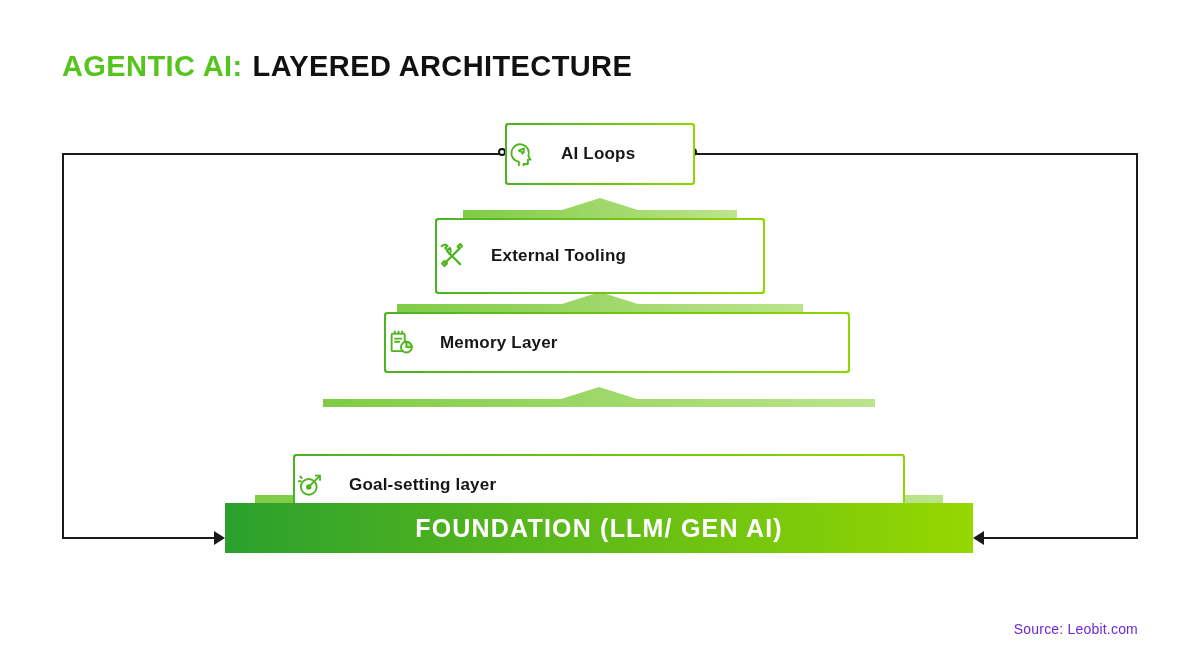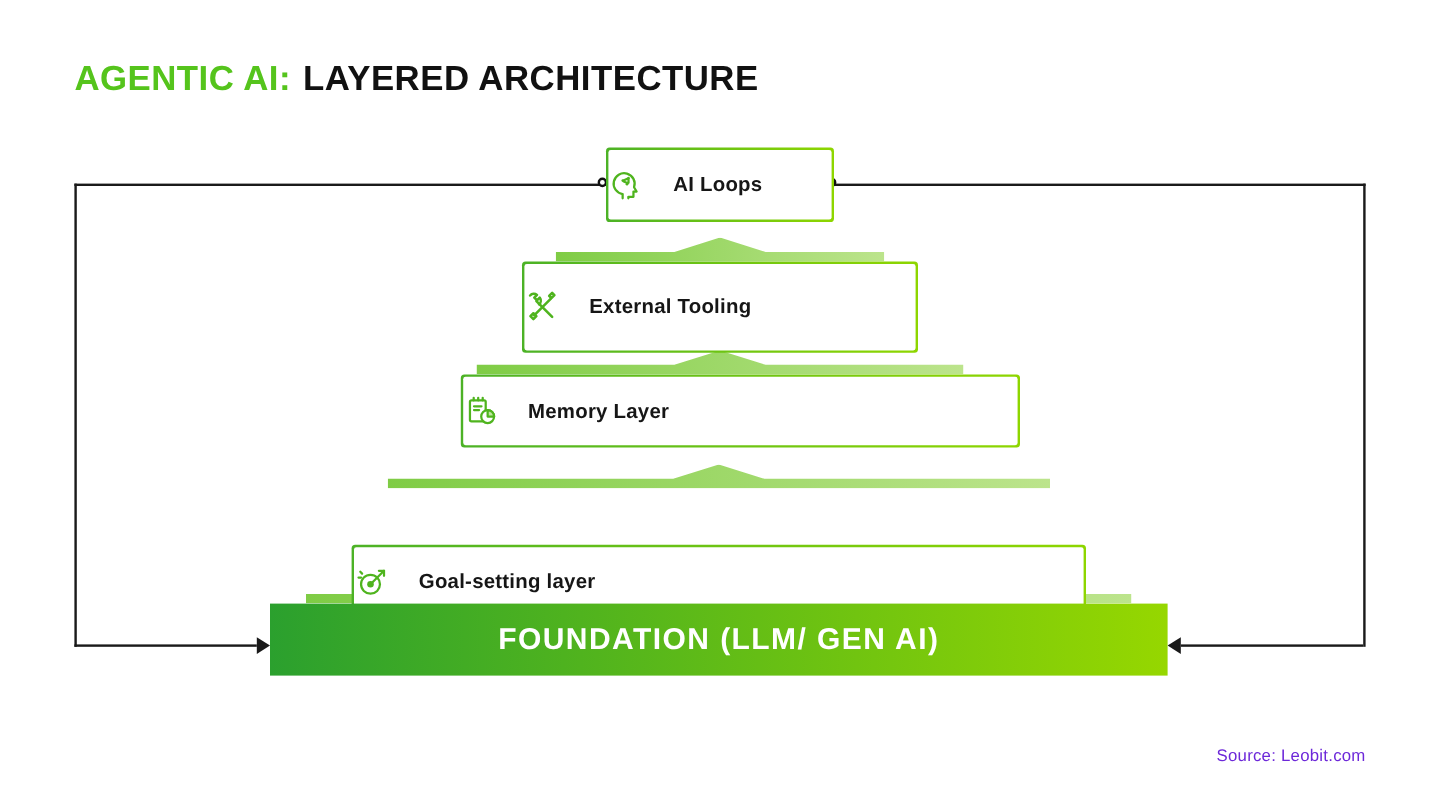--- a/index.html
+++ b/index.html
@@ -14,21 +14,21 @@
   .layer { position:absolute; background:linear-gradient(90deg,#4cb226,#8ed600); padding:2px; border-radius:3px; }
   .layer-inner { width:100%; height:100%; background:#ffffff; border-radius:2px; display:flex; align-items:center; justify-content:flex-start; gap:24px; }
   .layer-label { font-size:17px; font-weight:700; color:#161616; letter-spacing:0.2px; }
 
   .layer1 { left:505px; top:123px; width:190px; height:62px; }
   .layer2 { left:435px; top:218px; width:330px; height:76px; }
   .layer3 { left:384px; top:312px; width:466px; height:61px; }
   .layer4 { left:293px; top:407px; width:612px; height:62px;margin-top:47px; }
 
   
-  .foundation { position:absolute; left:225px; top:503px; width:748px; height:60px;
+  .foundation { position:absolute; left:225px; top:503px; width:748px; height:50px;
     background:linear-gradient(90deg,#2ba02e,#96d700);
     display:flex; align-items:center; justify-content:center;
     color:#ffffff; font-weight:800; font-size:25px; letter-spacing:1.2px; }
 
   
   .up-arrow { position:absolute; height:20px;
     background:linear-gradient(90deg,#7fcc45,#bce48c);
     clip-path: polygon(0 100%, 0 60%, calc(50% - 38px) 60%, 50% 0, calc(50% + 38px) 60%, 100% 60%, 100% 100%); }
   .arrow1 { left:463px; top:198px; width:274px; }
   .arrow2 { left:397px; top:292px; width:406px; }

